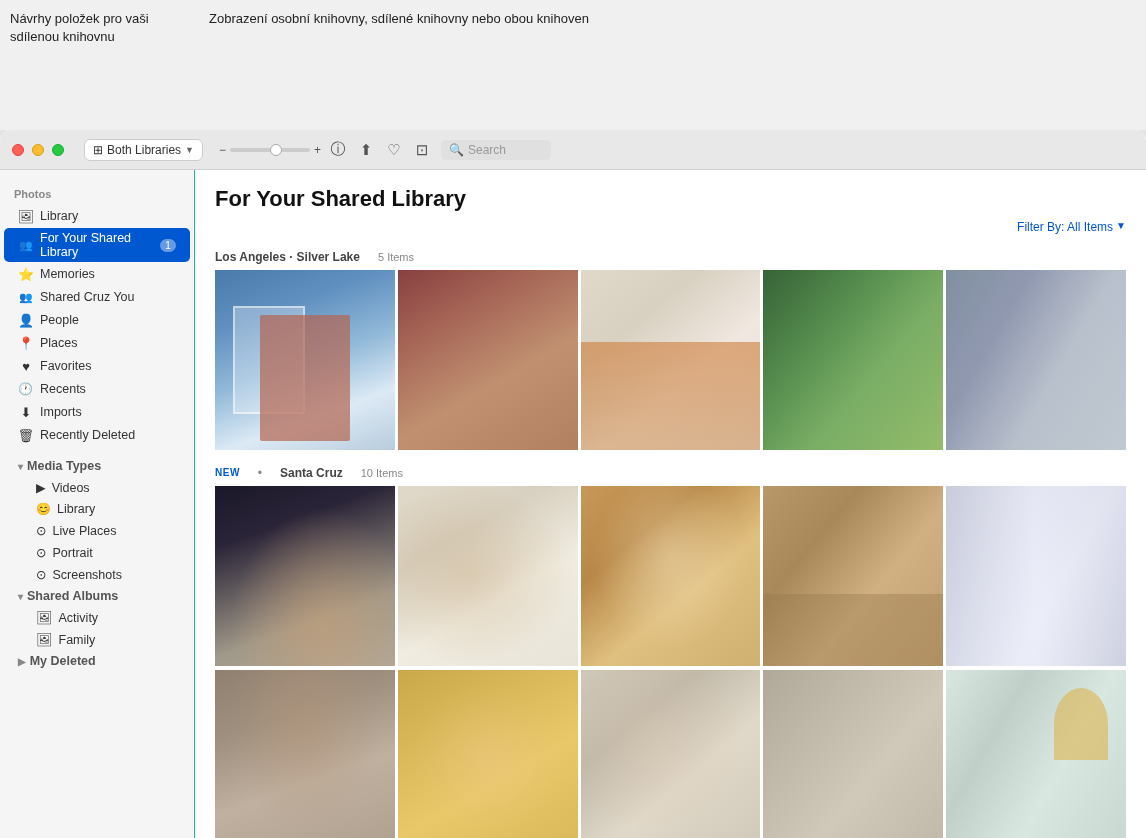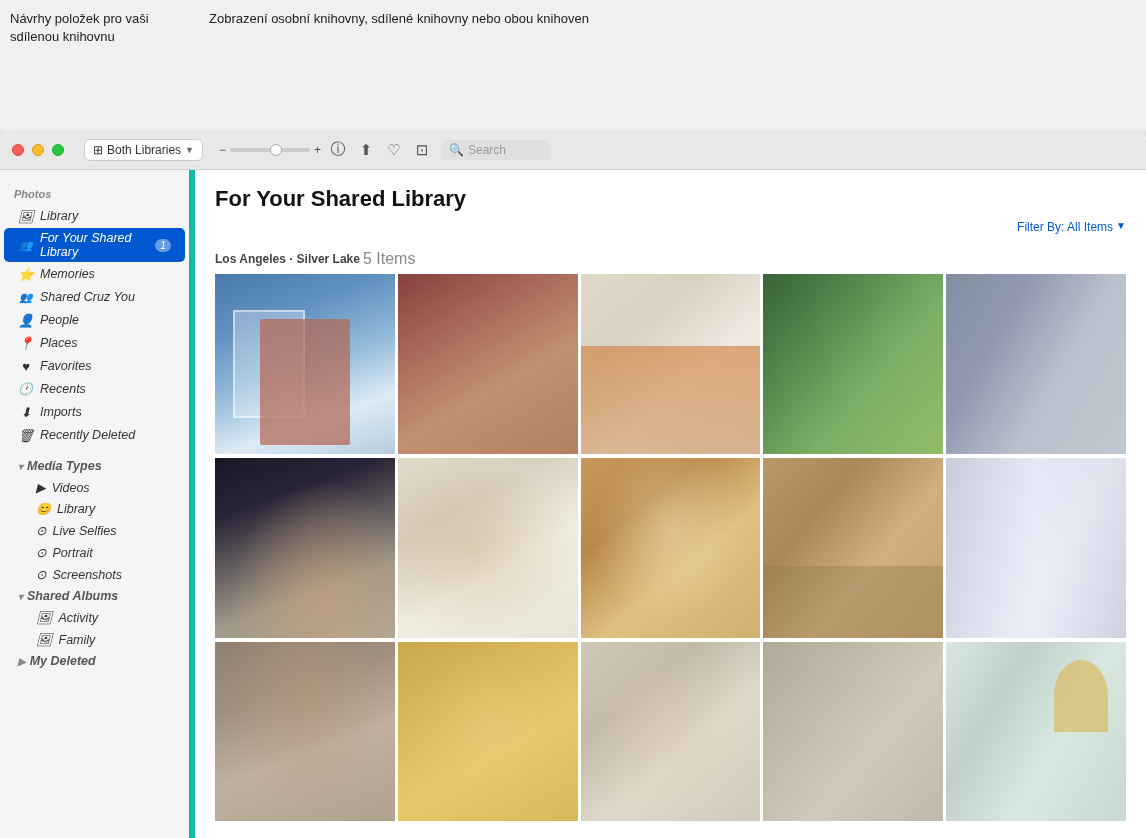--- a/index.html
+++ b/index.html
@@ -156,25 +156,24 @@
     .body-area {
       display: flex;
       flex: 1;
       overflow: hidden;
     }
 
     
     .sidebar {
       width: 195px;
       background: #f5f5f5;
-      border-right: 6px solid #14b8a6;
+      border-right: 1px solid #14b8a6;
       overflow-y: auto;
       flex-shrink: 0;
       padding: 8px 0;
-      font-style: italic;
     }
     .sidebar-section-label {
       font-size: 11px;
       font-weight: 600;
       color: #888;
       padding: 10px 14px 4px;
       text-transform: none;
     }
     .sidebar-item {
       display: flex;
@@ -257,31 +256,31 @@
       padding: 5px 12px;
       font-size: 12px;
       color: #333;
       cursor: pointer;
       white-space: nowrap;
     }
 
     .section-header {
       display: flex;
       align-items: center;
-      gap: 3px;
+      gap: 18px;
       margin-bottom: 6px;
       margin-top: 16px;
     }
     .section-location {
       font-size: 12px;
       font-weight: 600;
       color: #444;
     }
     .section-count {
-      font-size: 16px;
+      font-size: 11px;
       color: #888;
     }
     .new-badge {
       font-size: 10px;
       font-weight: 700;
       color: #0058d0;
       letter-spacing: 0.5px;
     }
 
     .filter-row {
@@ -441,21 +440,21 @@
         <span>Videos</span>
       </div>
 
       <div class="sidebar-sub-item">
         <span style="font-size:12px">😊</span>
         <span>Library</span>
       </div>
 
       <div class="sidebar-sub-item">
         <span>⊙</span>
-        <span>Live Selfies</span>
+        <span>Live Places</span>
       </div>
 
       <div class="sidebar-sub-item">
         <span>⊙</span>
         <span>Portrait</span>
       </div>
 
       <div class="sidebar-sub-item">
         <span>⊙</span>
         <span>Screenshots</span>
@@ -510,20 +509,26 @@
         <div class="photo-cell" style="background:linear-gradient(140deg,#e0d8c8 0%,#d8d0c0 30%,#f0e8e0 60%,#e8e0d8 100%);">
           <div style="position:absolute;bottom:0;left:0;right:0;height:60%;background:linear-gradient(0deg,#c0783070,#d08040a0);"></div>
         </div>
         <div class="photo-cell" style="background:linear-gradient(130deg,#487848 0%,#68a860 30%,#90c878 60%,#a0c870 100%);">
           <div style="position:absolute;inset:0;background:linear-gradient(130deg,rgba(40,80,40,0.5) 0%,rgba(60,100,50,0.3) 50%,rgba(100,140,80,0.2) 100%);"></div>
         </div>
         <div class="photo-cell" style="background:linear-gradient(120deg,#8090a0 0%,#9098b0 30%,#b8c0cc 60%,#c0c8d0 100%);">
         </div>
       </div>
 
+      <div class="section-header">
+        <span class="new-badge">NEW</span>
+        <span style="color:#888;font-size:12px;font-weight:400">•</span>
+        <span class="section-location">Santa Cruz</span>
+        <span class="section-count">10 Items</span>
+      </div>
 
       <div class="photo-grid">
         <div class="photo-cell" style="background:linear-gradient(160deg,#1a1828 0%,#2a2438 25%,#a09888 70%,#b0a898 100%);">
           <div style="position:absolute;inset:0;background:radial-gradient(ellipse at 60% 80%, rgba(200,160,120,0.6) 0%,transparent 60%);"></div>
         </div>
         <div class="photo-cell" style="background:linear-gradient(150deg,#e0d8c8 0%,#d8d0c0 30%,#f0ece0 60%,#e8e4d8 100%);">
           <div style="position:absolute;inset:0;background:radial-gradient(ellipse at 40% 50%, rgba(200,170,130,0.4) 0%,transparent 70%);"></div>
         </div>
         <div class="photo-cell" style="background:linear-gradient(140deg,#c89858 0%,#b88848 30%,#e0c080 60%,#d0b070 100%);">
           <div style="position:absolute;inset:0;background:radial-gradient(ellipse at 50% 40%, rgba(240,220,180,0.5) 0%,transparent 60%);"></div>

